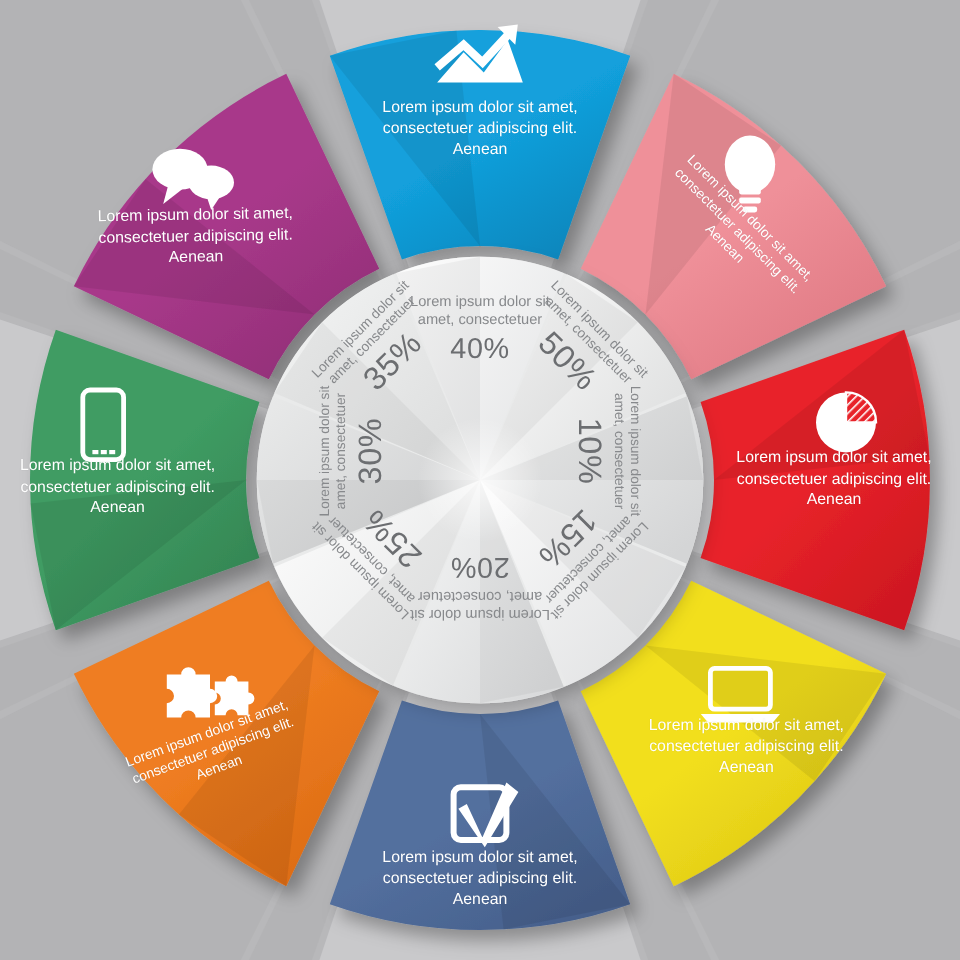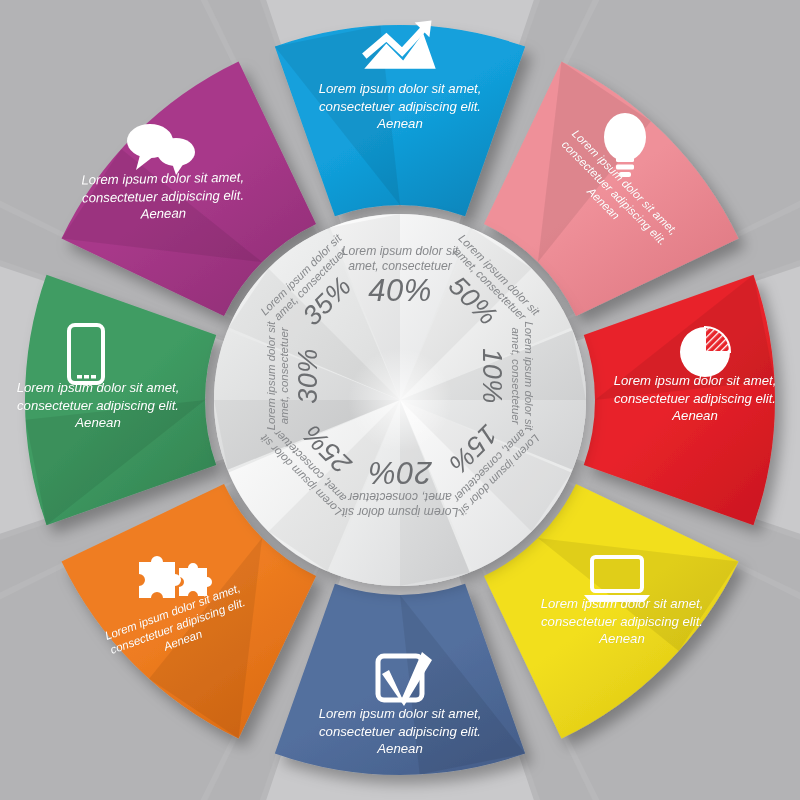--- a/index.html
+++ b/index.html
@@ -2,21 +2,21 @@
 <html><head>
 <meta charset="utf-8">
 <title>Circular Infographic</title>
 <style>
   html,body{margin:0;padding:0;}
   body{
     width:800px;height:800px;overflow:hidden;
     font-family:"Liberation Sans","DejaVu Sans",sans-serif;
     background:#b9b9bb;
   }
-  #stage{position:relative;width:752px;height:800px;font-style:italic;}
+  #stage{position:relative;width:752px;height:800px;}
   #stage svg.layer{position:absolute;left:0;top:0;width:800px;height:800px;}
   .htmlLayer{position:absolute;left:0;top:0;width:800px;height:800px;pointer-events:none;}
 
   
   .petal-text{
     position:absolute;
     width:190px;
     text-align:center;
     color:#ffffff;
     font-size:13.2px;
@@ -34,21 +34,21 @@
     color:#6f7275;
     pointer-events:auto;
   }
   .wheel-label .lorem{
     font-size:12.2px;
     line-height:14.5px;
     white-space:pre-line;
     color:#87898c;
   }
   .wheel-label .pct{
-    font-size:31px;
+    font-size:24px;
     line-height:34px;
     color:#6c6e71;
     letter-spacing:.5px;
     margin-top:1px;
   }
   .wheel-label.tight .lorem{font-size:11.4px;line-height:13.4px;}
   .wheel-label.tight .pct{font-size:27px;line-height:30px;}
 </style>
 </head>
 <body>

